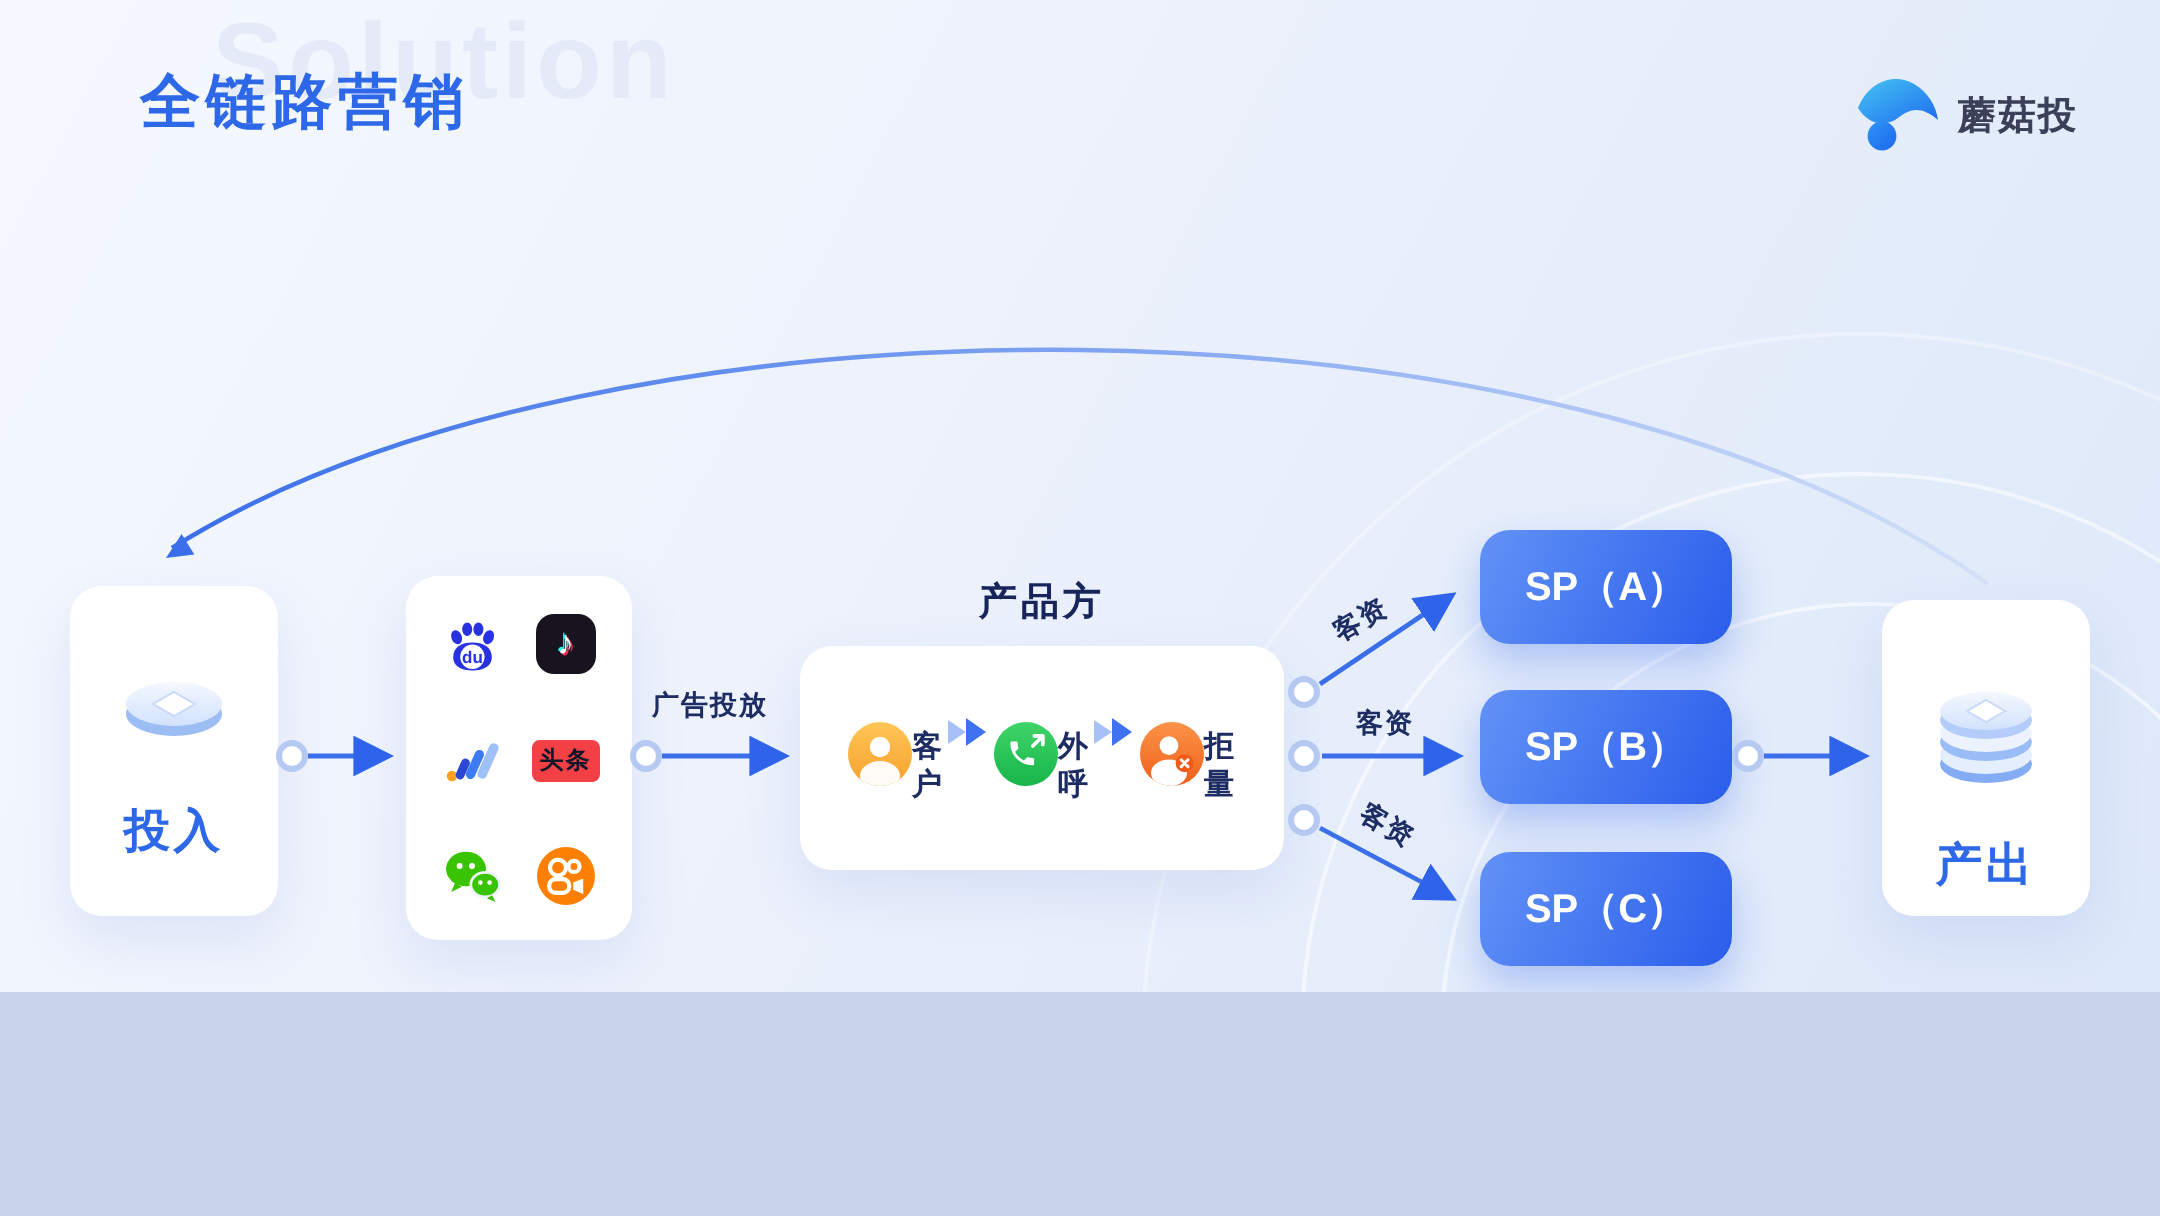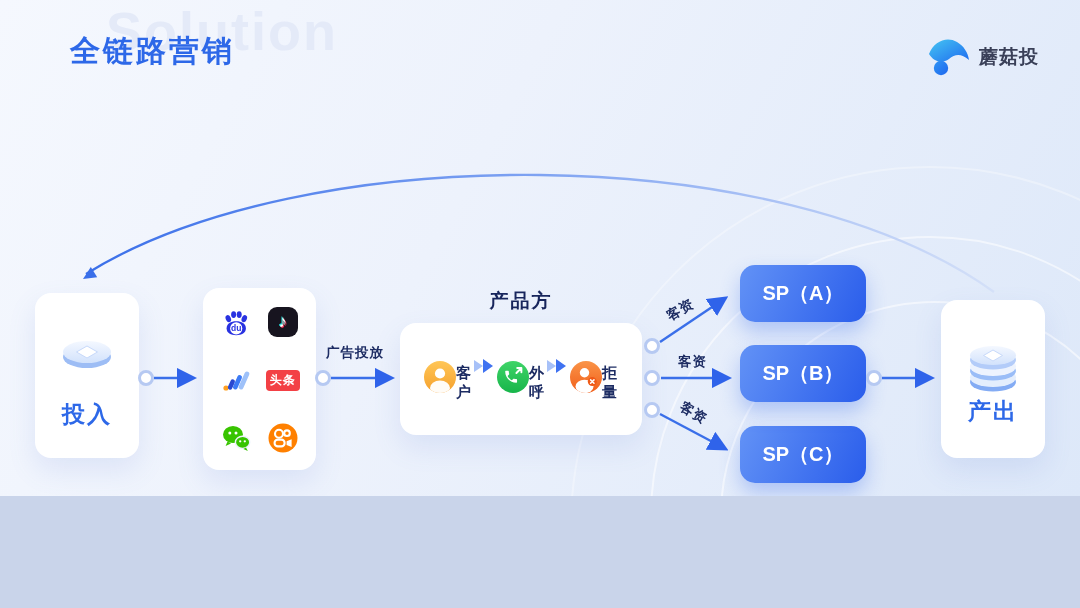--- a/index.html
+++ b/index.html
@@ -29,32 +29,32 @@
     color:#fff; font-size:19px; font-weight:700; display:flex; align-items:center; justify-content:center;
     letter-spacing:1px; z-index:4; box-shadow:0 8px 18px rgba(45,95,233,.30); }
   
   .card{ position:absolute; background:#fff; border-radius:16px;
     box-shadow:0 12px 28px rgba(100,130,210,.14); z-index:2; }
   .node-card{ display:flex; flex-direction:column; align-items:center; }
   .card-input{ left:35px; top:293px; width:104px; height:165px; padding-top:40px; }
   .card-output{ left:941px; top:300px; width:104px; height:158px; padding-top:38px; }
   .node-label{ font-size:23px; font-weight:700; color:#2d68e8; letter-spacing:2px; }
   .card-input .node-label{ margin-top:24px; }
-  .card-output .node-label{ }
+  .card-output .node-label{ margin-top:20px; }
   
   .group-header{ position:absolute; font-size:19px; font-weight:700; color:#17255c;
     letter-spacing:2px; text-align:center; z-index:3; }
   .traffic-header{ left:203px; width:113px; top:256px; }
   .card-traffic{ left:203px; top:288px; width:113px; height:182px;
     display:grid; grid-template-columns:1fr 1fr; row-gap:24px;
     justify-items:center; align-items:center; padding:17px 10px 15px; }
   .picon{ width:30px; height:30px; display:flex; align-items:center; justify-content:center; }
   .douyin{ background:#17141f; border-radius:9px; color:#fff; font-size:17px; font-weight:700;
     text-shadow:-1px -1px 0 #25f4ee, 1px 1px 0 #fe2c55; }
-  .toutiao{ width:34px; height:21px; background:#f34045; border-radius:4px; color:#ffffff;
+  .toutiao{ width:34px; height:21px; background:#f34045; border-radius:4px; color:#0f172a;
     font-size:12px; font-weight:700; letter-spacing:1px; display:flex; align-items:center; justify-content:center; }
   
   .product-header{ left:400px; width:242px; top:288px; }
   .card-product{ left:400px; top:323px; width:242px; height:112px;
     display:flex; align-items:center; justify-content:space-between; padding:0 24px; }
   .step{ display:flex; align-items:center; }
   .step-label{ margin-top:7px; font-size:15px; font-weight:700; color:#1d2c63; letter-spacing:1px; }
   .chev{ margin-bottom:22px; }
   
   .sp-card{ position:absolute; left:740px; width:126px; height:57px; border-radius:15px;

